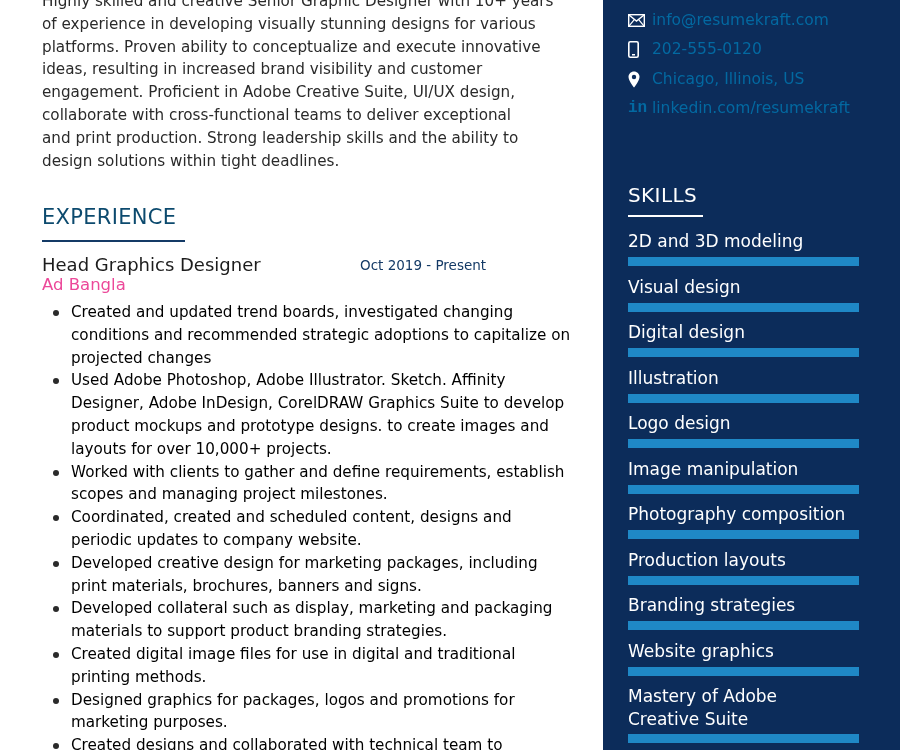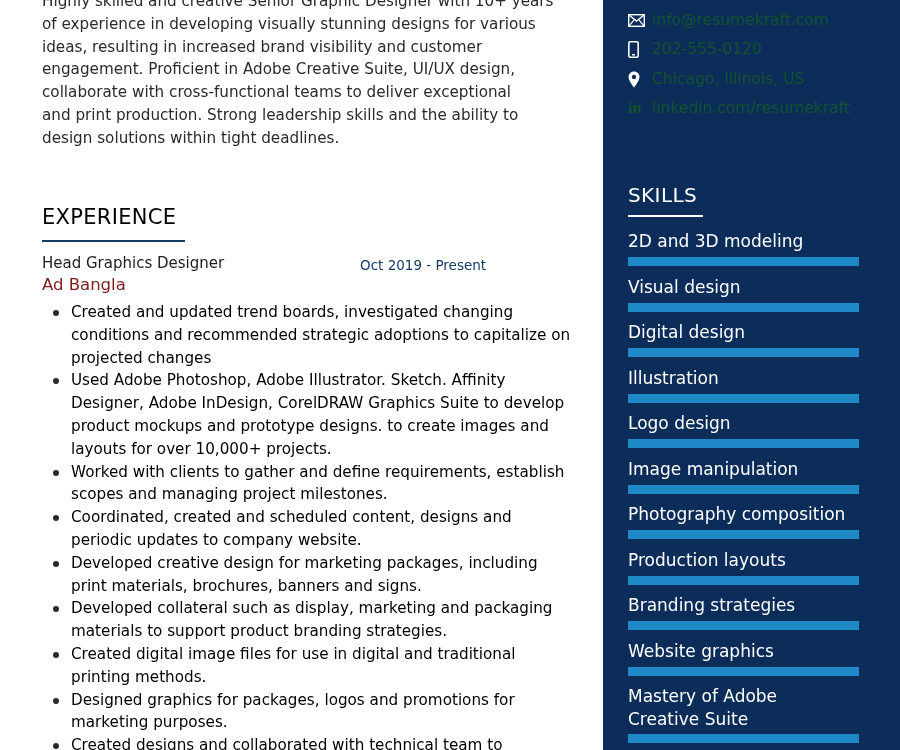--- a/index.html
+++ b/index.html
@@ -4,48 +4,49 @@
 <style>
   * { margin:0; padding:0; box-sizing:border-box; }
   html, body { width:900px; height:750px; overflow:hidden; background:#fff; }
   body { font-family: "DejaVu Sans", "Liberation Sans", sans-serif; color:#2a2a2a; position:relative; }
 
   .main { position:absolute; left:0; top:0; width:603px; height:750px; background:#fff; }
   .sidebar { position:absolute; left:603px; top:0; width:297px; height:750px; background:#0c2c5a; color:#fff; }
 
   .summary { position:absolute; left:42px; top:-10px; width:530px; font-size:15.2px; line-height:22.8px; color:#2a2a2a; letter-spacing:0px; }
 
-  .section-title { position:absolute; left:42px; top:205px; font-size:21px; color:#000000; letter-spacing:0.3px; }
+  .section-title { position:absolute; left:42px; top:205px; font-size:21px; color:#0c4a6e; letter-spacing:0.3px; }
   .section-rule { position:absolute; left:42px; top:240px; width:143px; height:2px; background:#143a66; }
 
-  .job-title { position:absolute; left:42px; top:254px; font-size:15px; color:#1c1c1c; }
+  .job-title { position:absolute; left:42px; top:254px; font-size:18px; color:#1c1c1c; }
   .job-date { position:absolute; left:360px; width:209px; top:257px; font-size:13.5px; color:#143a66; }
-  .company { position:absolute; left:42px; top:275px; font-size:16.5px; color:#7f1d1d; }
+  .company { position:absolute; left:42px; top:275px; font-size:16.5px; color:#ec4899; }
 
   .bullets { position:absolute; left:52px; top:301px; width:520px; list-style:none; }
   .bullets li { position:relative; padding-left:19px; font-size:15.2px; line-height:22.8px; color:#000000; }
   .bullets li::before { content:""; position:absolute; left:1px; top:9px; width:6px; height:6px; border-radius:50%; background:#2a2a2a; }
-  .contact-row { position:absolute; left:628px; width:240px; font-size:15.5px; line-height:22.5px; color:#14532d; display:flex; align-items:flex-start; }
+  .contact-row { position:absolute; left:628px; width:240px; font-size:15.5px; line-height:22.5px; color:#0369a1; display:flex; align-items:flex-start; }
   .contact-icon { width:24px; flex:0 0 24px; display:flex; align-items:center; justify-content:flex-start; height:22px; }
   .contact-text { word-break:break-all; }
 
   .skills-title { position:absolute; left:628px; top:183px; font-size:20px; letter-spacing:0.4px; color:#fff; }
   .skills-rule { position:absolute; left:628px; top:215px; width:75px; height:2px; background:#fff; }
 
   .skill { position:absolute; left:628px; width:232px; }
   .skill-label { font-size:17px; line-height:22.5px; color:#fff; }
   .skill-bar { width:231px; height:9px; background:#1f88c6; margin-top:4px; }
 </style>
 </head>
 <body>
 
 <div class="main">
   <div class="summary">
     <div>Highly skilled and creative Senior Graphic Designer with 10+ years</div>
     <div>of experience in developing visually stunning designs for various</div>
+    <div>platforms. Proven ability to conceptualize and execute innovative</div>
     <div>ideas, resulting in increased brand visibility and customer</div>
     <div>engagement. Proficient in Adobe Creative Suite, UI/UX design,</div>
     <div>collaborate with cross-functional teams to deliver exceptional</div>
     <div>and print production. Strong leadership skills and the ability to</div>
     <div>design solutions within tight deadlines.</div>
   </div>
 
   <div class="section-title">EXPERIENCE</div>
   <div class="section-rule"></div>
 
@@ -90,21 +91,21 @@
 <div class="contact-row" style="top:68px;">
   <span class="contact-icon">
     <svg width="12" height="17" viewBox="0 0 12 17">
         <path d="M6 0.5 C2.9 0.5 0.5 2.9 0.5 6 C0.5 10 6 16.5 6 16.5 C6 16.5 11.5 10 11.5 6 C11.5 2.9 9.1 0.5 6 0.5 Z" fill="#fff"></path>
         <circle cx="6" cy="6" r="2.2" fill="#0c2c5a"></circle>
       </svg>
   </span>
   <span class="contact-text">Chicago, Illinois, US</span>
 </div>
 <div class="contact-row" style="top:97px; width:225px;">
-  <span class="contact-icon" style="font-weight:bold; font-size:16px; font-family:Liberation Serif, serif;">in</span>
+  <span class="contact-icon" style="font-weight:bold; font-size:16px; font-family:Liberation Mono, monospace;">in</span>
   <span class="contact-text">linkedin.com/resumekraft</span>
 </div>
 
 <div class="skills-title">SKILLS</div>
 <div class="skills-rule"></div>
 
 <div class="skill" style="top:230px;">
   <div class="skill-label">2D and 3D modeling</div>
   <div class="skill-bar"></div>
 </div>

